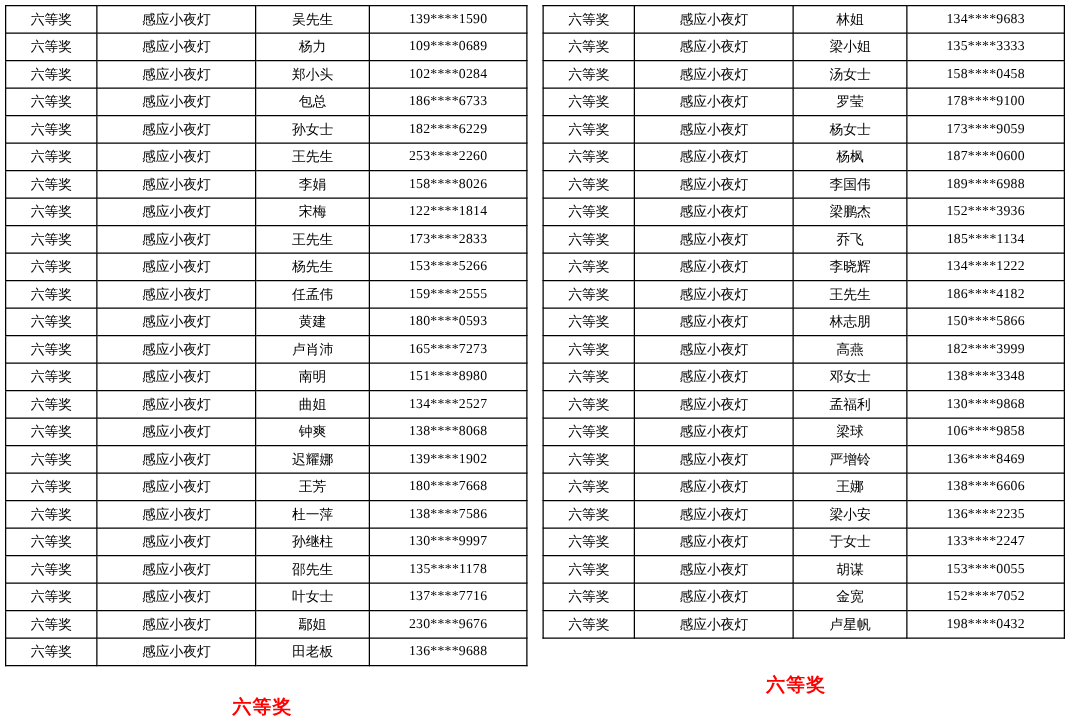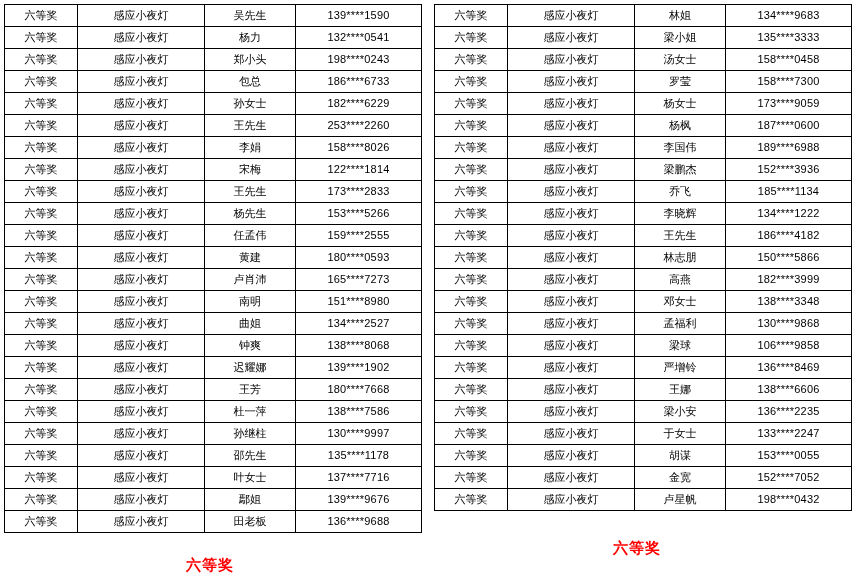--- a/index.html
+++ b/index.html
@@ -44,21 +44,21 @@
     text-align: center;
     vertical-align: middle;
     font-size: 11px;
     padding: 0;
     white-space: nowrap;
     overflow: hidden;
   }
   td.c-prize { width: 72px; }
   td.c-item  { width: 126px; }
   td.c-name  { width: 90px; }
-  td.c-phone { width: 125px; font-family: Liberation Sans, sans-serif; letter-spacing: 0.2px; }
+  td.c-phone { width: 125px; font-family: Liberation Serif, serif; letter-spacing: 0.2px; }
   .footer-label {
     position: absolute;
     font-size: 15px;
     font-weight: bold;
     color: #ff0000;
     letter-spacing: 1px;
   }
   .footer-left {
     left: 186px;
     top: 556px;
@@ -79,27 +79,27 @@
           <tr>
             <td class="c-prize">六等奖</td>
             <td class="c-item">感应小夜灯</td>
             <td class="c-name">吴先生</td>
             <td class="c-phone">139****1590</td>
           </tr>
           <tr>
             <td class="c-prize">六等奖</td>
             <td class="c-item">感应小夜灯</td>
             <td class="c-name">杨力</td>
-            <td class="c-phone">132****0541</td>
+            <td class="c-phone">109****0689</td>
           </tr>
           <tr>
             <td class="c-prize">六等奖</td>
             <td class="c-item">感应小夜灯</td>
             <td class="c-name">郑小头</td>
-            <td class="c-phone">198****0243</td>
+            <td class="c-phone">102****0284</td>
           </tr>
           <tr>
             <td class="c-prize">六等奖</td>
             <td class="c-item">感应小夜灯</td>
             <td class="c-name">包总</td>
             <td class="c-phone">186****6733</td>
           </tr>
           <tr>
             <td class="c-prize">六等奖</td>
             <td class="c-item">感应小夜灯</td>
@@ -205,21 +205,21 @@
           <tr>
             <td class="c-prize">六等奖</td>
             <td class="c-item">感应小夜灯</td>
             <td class="c-name">叶女士</td>
             <td class="c-phone">137****7716</td>
           </tr>
           <tr>
             <td class="c-prize">六等奖</td>
             <td class="c-item">感应小夜灯</td>
             <td class="c-name">鄢姐</td>
-            <td class="c-phone">139****9676</td>
+            <td class="c-phone">230****9676</td>
           </tr>
           <tr>
             <td class="c-prize">六等奖</td>
             <td class="c-item">感应小夜灯</td>
             <td class="c-name">田老板</td>
             <td class="c-phone">136****9688</td>
           </tr>
         </tbody>
     </table>
   </div>
@@ -242,21 +242,21 @@
           <tr>
             <td class="c-prize">六等奖</td>
             <td class="c-item">感应小夜灯</td>
             <td class="c-name">汤女士</td>
             <td class="c-phone">158****0458</td>
           </tr>
           <tr>
             <td class="c-prize">六等奖</td>
             <td class="c-item">感应小夜灯</td>
             <td class="c-name">罗莹</td>
-            <td class="c-phone">158****7300</td>
+            <td class="c-phone">178****9100</td>
           </tr>
           <tr>
             <td class="c-prize">六等奖</td>
             <td class="c-item">感应小夜灯</td>
             <td class="c-name">杨女士</td>
             <td class="c-phone">173****9059</td>
           </tr>
           <tr>
             <td class="c-prize">六等奖</td>
             <td class="c-item">感应小夜灯</td>

